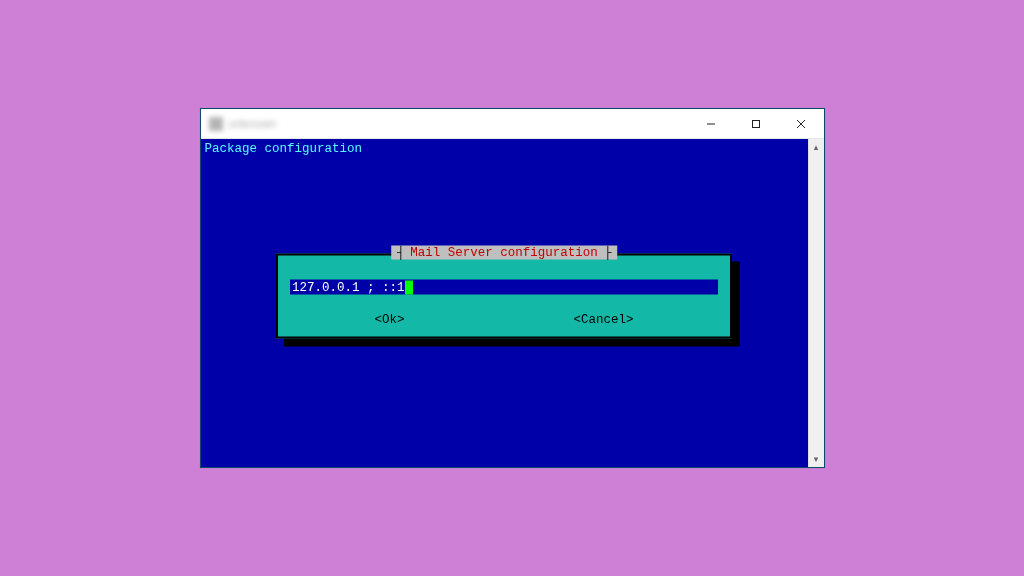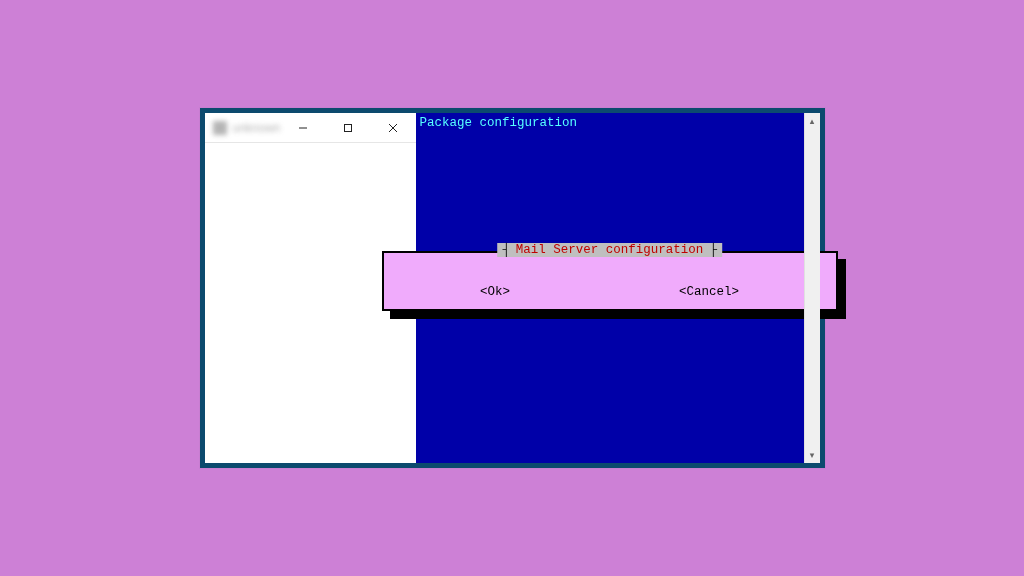--- a/index.html
+++ b/index.html
@@ -10,23 +10,23 @@
       display: flex;
       justify-content: center;
       align-items: center;
       font-family: "Segoe UI", Tahoma, sans-serif;
       overflow: hidden;
     }
     .window {
       width: 625px;
       height: 360px;
       background: #fff;
-      border: 5px solid #0c4a6e;
+      border: 1px solid #0c4a6e;
       display: flex;
-      flex-direction: row;
+      flex-direction: column;
       box-shadow: 0 0 0 1px rgba(0,0,0,.02);
     }
     .titlebar {
       height: 30px;
       background: #fff;
       display: flex;
       align-items: center;
       justify-content: space-between;
       padding: 0 0 0 8px;
       border-bottom: 1px solid #e6e6e6;
@@ -86,21 +86,21 @@
     }
     .dialog-shadow {
       position: absolute;
       left: 8px; top: 8px;
       width: 100%; height: 100%;
       background: #000;
     }
     .dialog {
       position: relative;
       width: 456px;
-      background: #f0abfc;
+      background: #14b8a6;
       border: 2px solid #000;
       font-family: "Courier New", monospace;
       font-size: 12.5px;
       padding: 14px 12px 10px 12px;
       color: #000;
     }
     .dialog-title {
       position: absolute;
       top: -10px; left: 50%; transform: translateX(-50%);
       background: #bfbfbf;
@@ -164,20 +164,21 @@
     </div>
   </div>
   <div class="client">
     <div class="terminal">
       <span class="pkg-title">Package configuration</span>
 
       <div class="dialog-wrap">
         <div class="dialog-shadow"></div>
         <div class="dialog">
           <div class="dialog-title"><span class="dash">┤ </span><span>Mail Server configuration</span><span class="dash"> ├</span></div>
+          <div class="input-line"><span>127.0.0.1 ; ::1</span><span class="cursor"></span></div>
           <div class="dialog-buttons">
             <span class="tui-btn">&lt;Ok&gt;</span>
             <span class="tui-btn">&lt;Cancel&gt;</span>
           </div>
         </div>
       </div>
     </div>
     <div class="scrollbar">
       <div class="arrow top">▴</div>
       <div class="arrow bottom">▾</div>

